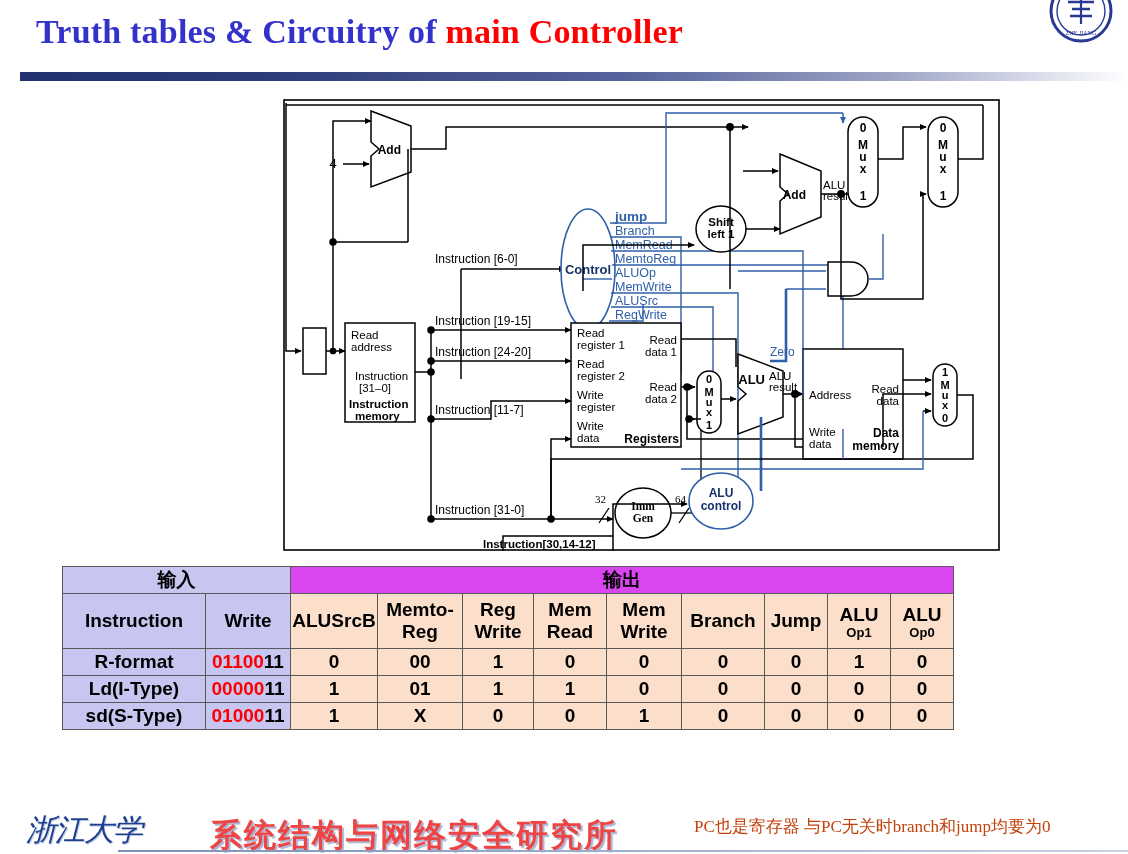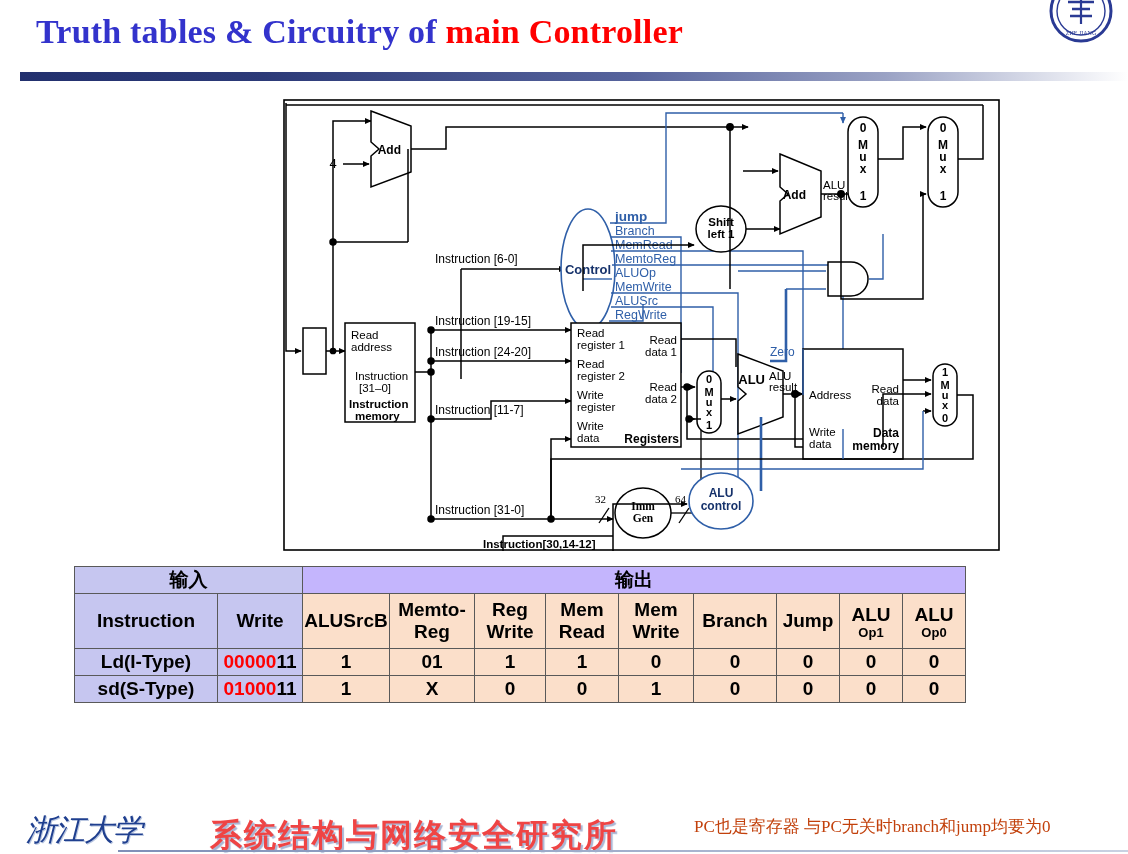--- a/index.html
+++ b/index.html
@@ -34,32 +34,31 @@
     background:#ffffff;
   }
   #datapath svg{display:block;}
 
   
   #truth-table{
     position:absolute;left:62px;top:566px;
     border-collapse:collapse;
     table-layout:fixed;
     font-family:"Liberation Sans", sans-serif;
-    margin-left:12px;
   }
   #truth-table td,#truth-table th{
     border:1px solid #595959;
     text-align:center;vertical-align:middle;
     padding:0;
     font-weight:bold;
     color:#000000;
   }
   .grp-in{background:#c6c6f0;font-size:19px;height:26px;
     font-family:"Liberation Sans", sans-serif;}
-  .grp-out{background:#c4b5fd;font-size:19px;height:26px;}
+  .grp-out{background:#d946ef;font-size:19px;height:26px;}
   .hd-in{background:#c6c6f0;font-size:19px;height:54px;line-height:22px;}
   .hd-out{background:#fbdfca;font-size:19px;height:54px;line-height:22px;}
   .hd-out .sub{font-size:13px;display:block;line-height:13px;}
   .cell-in{background:#c6c6f0;font-size:19px;height:26px;}
   .cell-out{background:#fbdfca;font-size:19px;height:26px;color:#ff0000;}
   .op-red{color:#ff0000;}
   .op-blk{color:#000000;}
 
   
   .w-instr{width:142px;}
@@ -399,20 +398,33 @@
           <span class="sub">Op1</span>
         </th>
         <th class="hd-out w-aluop">
           <span>ALU</span>
           <span class="sub">Op0</span>
         </th>
       </tr>
     </thead>
     <tbody>
       <tr>
+        <td class="cell-in">R-format</td>
+        <td class="cell-in"><span class="op-red">01100</span><span class="op-blk">11</span></td>
+        <td class="cell-out">0</td>
+        <td class="cell-out">00</td>
+        <td class="cell-out">1</td>
+        <td class="cell-out">0</td>
+        <td class="cell-out">0</td>
+        <td class="cell-out">0</td>
+        <td class="cell-out">0</td>
+        <td class="cell-out">1</td>
+        <td class="cell-out">0</td>
+      </tr>
+      <tr>
         <td class="cell-in">Ld(I-Type)</td>
         <td class="cell-in"><span class="op-red">00000</span><span class="op-blk">11</span></td>
         <td class="cell-out">1</td>
         <td class="cell-out">01</td>
         <td class="cell-out">1</td>
         <td class="cell-out">1</td>
         <td class="cell-out">0</td>
         <td class="cell-out">0</td>
         <td class="cell-out">0</td>
         <td class="cell-out">0</td>

